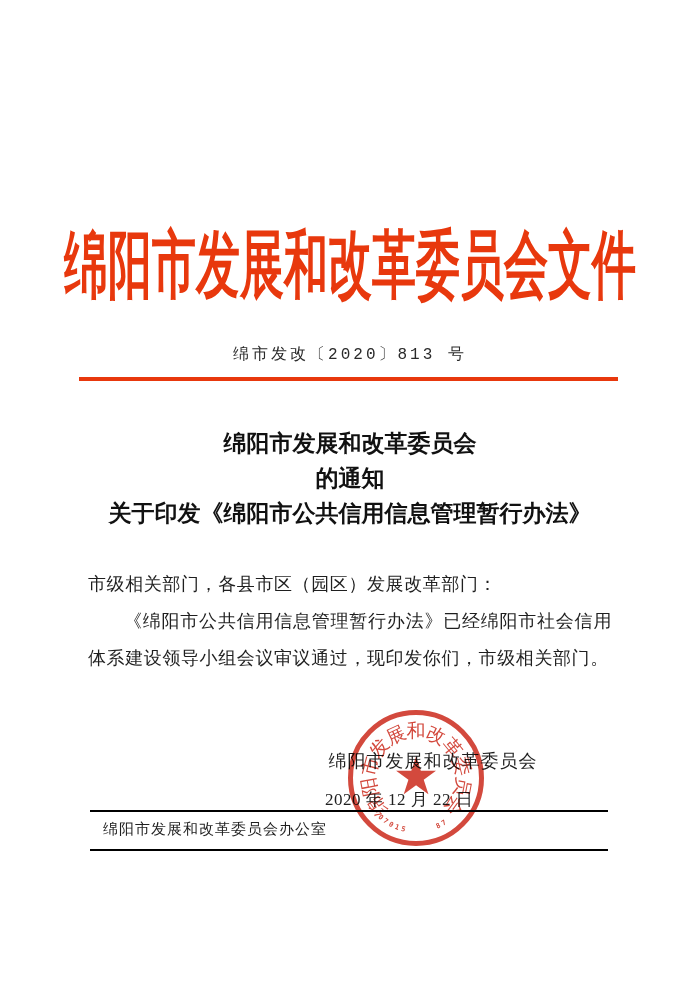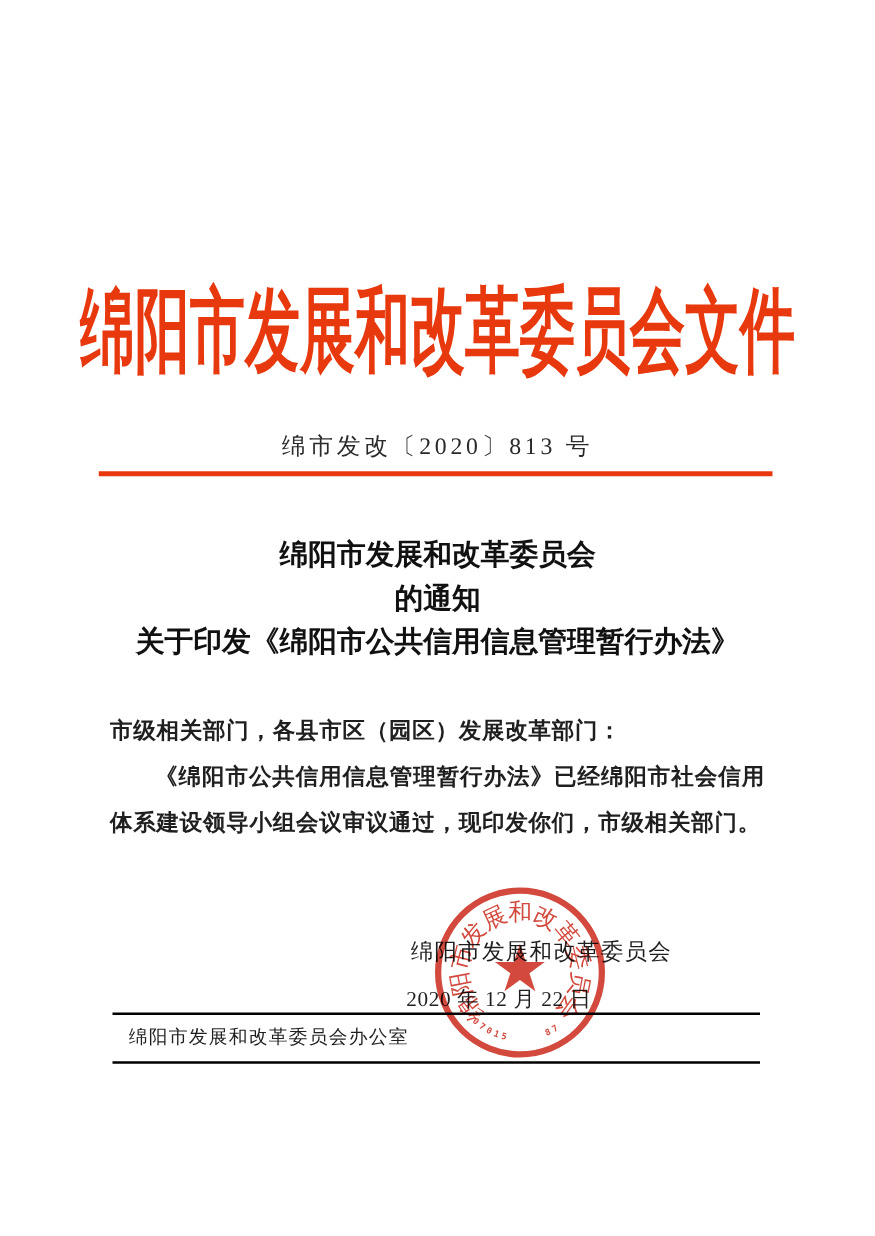--- a/index.html
+++ b/index.html
@@ -12,32 +12,32 @@
     width:700px;height:989px;background:#ffffff;position:relative;overflow:hidden;
     font-family:"Liberation Serif","DejaVu Serif",serif;color:var(--ink);
   }
   .banner{
     position:absolute;top:216px;left:0;width:700px;text-align:center;
     color:var(--red);font-weight:bold;font-size:44px;letter-spacing:0px;
     transform:scaleY(1.68);transform-origin:top center;white-space:nowrap;
   }
   .doc-number{
     position:absolute;top:344px;left:0;width:700px;text-align:center;
-    font-size:19px;letter-spacing:3px;color:#2a2a2a;
+    font-size:16px;letter-spacing:3px;color:#2a2a2a;font-family:Liberation Mono, monospace;
   }
   .red-rule{
     position:absolute;left:79px;top:377px;width:539px;height:4px;background:var(--red);
   }
   .doc-title{
     position:absolute;top:426px;left:40px;width:620px;text-align:center;
     font-weight:bold;font-size:23px;line-height:35px;color:#111;
   }
   .body-block{
     position:absolute;left:88px;top:566px;width:524px;
-    font-size:18px;line-height:37px;letter-spacing:0.6px;text-align:justify;font-weight:bold;
+    font-size:18px;line-height:37px;letter-spacing:0.6px;text-align:justify;
   }
   .paragraph{text-indent:2em;}
   .sig-agency{
     position:absolute;left:325px;top:749px;width:216px;text-align:center;
     font-size:18px;letter-spacing:1px;
   }
   .sig-date{
     position:absolute;left:325px;top:788px;width:216px;text-align:left;
     font-size:17px;letter-spacing:0.5px;
   }

